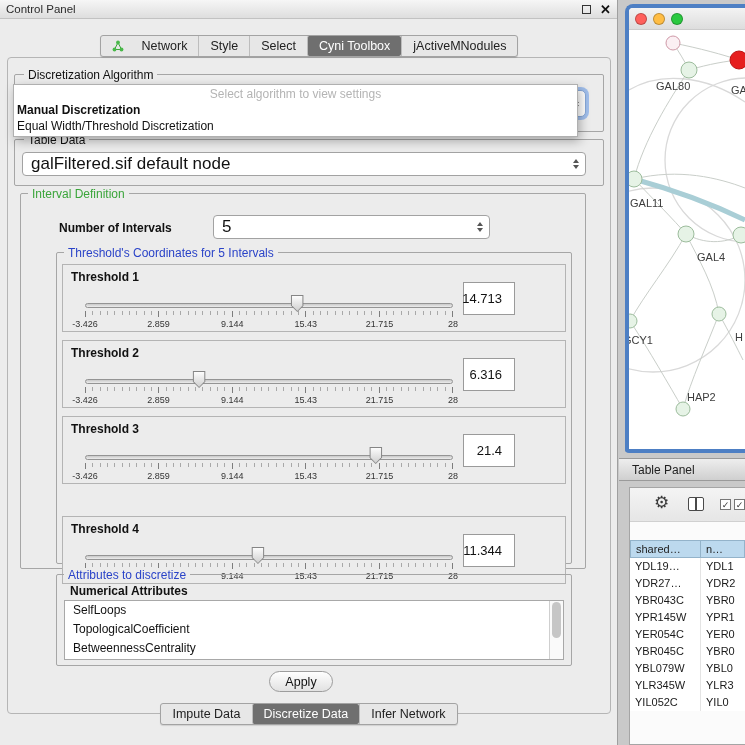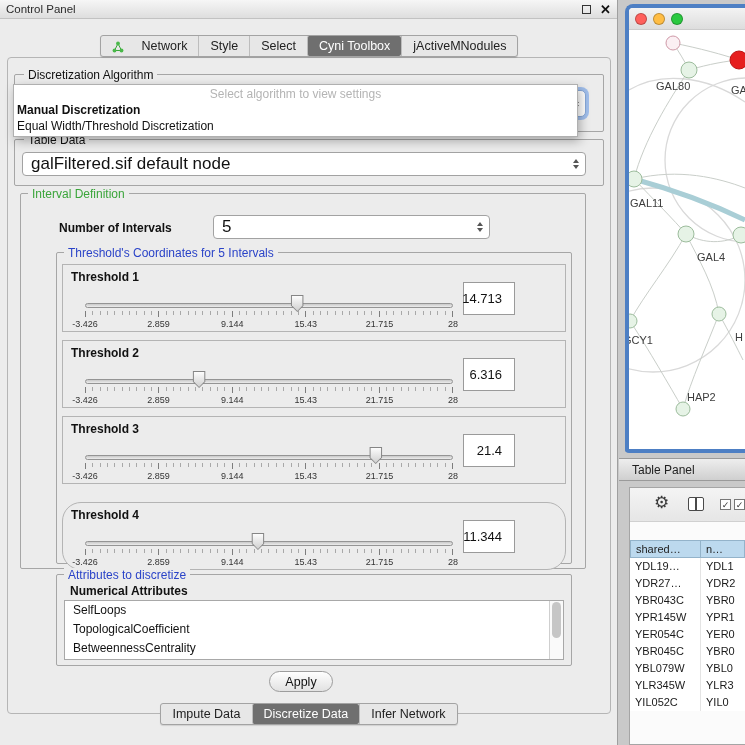--- a/index.html
+++ b/index.html
@@ -14,21 +14,21 @@
     display:flex; align-items:center; font-size:11.5px; color:#2b2b2b; padding:0 6px; }
   .titlebar .sp { flex:1; }
   .minsq { width:9px; height:9px; border:1.5px solid #333; margin-right:9px; }
   .closex { font-size:13px; font-weight:bold; color:#111; line-height:1; }
 
   
   .tabrow { position:absolute; left:0; width:618px; display:flex; justify-content:center; z-index:3; }
   .tabrow.top { top:35px; }
   .tabrow.bottom { top:703px; }
   .tabgroup { display:flex; border:1px solid #a3a3a3; background:#e7e7e7; border-radius:3px; box-shadow:0 1px 1px rgba(0,0,0,.12); }
-  .tab { padding:3px 11px; font-size:12.5px; color:#222; border-left:1px solid #bdbdbd; display:flex; align-items:flex-end; gap:18px; white-space:nowrap; }
+  .tab { padding:3px 11px; font-size:12.5px; color:#222; border-left:1px solid #bdbdbd; display:flex; align-items:center; gap:18px; white-space:nowrap; }
   .tab:first-child { border-left:none; }
   .tab.sel { background:#6f6f6f; color:#fff; border-radius:2px; }
 
   .mainpanel { position:absolute; left:7px; top:57px; width:604px; height:657px; border:1px solid #b5b5b5; border-radius:4px; background:#ececec; }
 
   .group { position:absolute; border:1px solid #a6a6a6; border-radius:2px; }
   .gtitle { position:absolute; font-size:12px; background:#ececec; padding:0 4px; color:#111; z-index:2; white-space:nowrap; }
   .gtitle.green { color:#3aa53a; }
   .gtitle.blue  { color:#2a43c8; }
 
@@ -237,21 +237,21 @@
           <span class="tickl" style="left: 0%;">-3.426</span>
           <span class="tickl" style="left: 20%;">2.859</span>
           <span class="tickl" style="left: 40%;">9.144</span>
           <span class="tickl" style="left: 60%;">15.43</span>
           <span class="tickl" style="left: 80%;">21.715</span>
           <span class="tickl" style="left: 100%;">28</span>
         </div>
       <div class="vbox">21.4</div>
     </div>
 
-    <div class="thp" style="top:502px;border-radius:19px;">
+    <div class="thp" style="top:516px;">
       <div class="tlabel">Threshold 4</div>
       <div class="slider">
         <div class="track"></div>
         <div class="ticks"></div>
         <div class="thumb" style="left: 47%;"></div>
       </div>
       <div class="scale">
           <span class="tickl" style="left: 0%;">-3.426</span>
           <span class="tickl" style="left: 20%;">2.859</span>
           <span class="tickl" style="left: 40%;">9.144</span>

